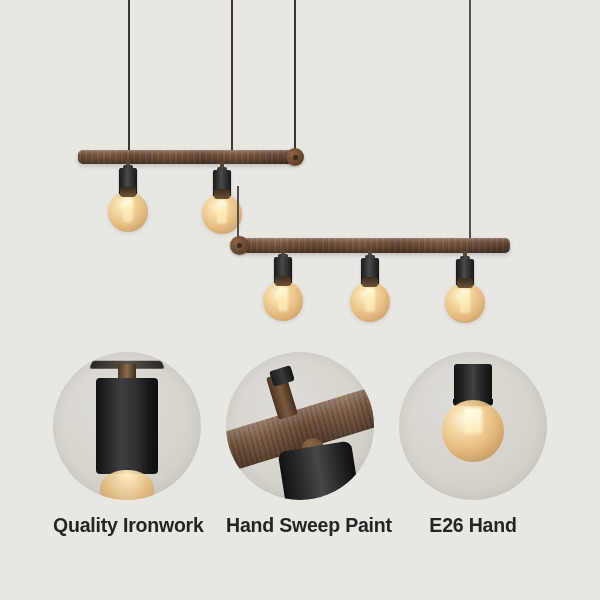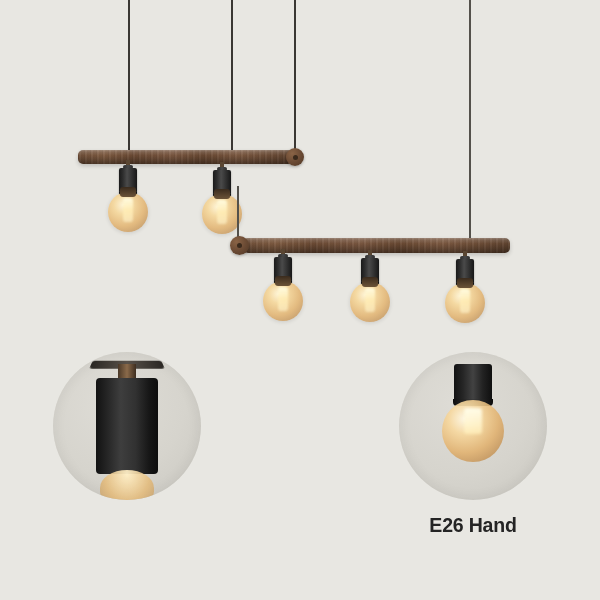--- a/index.html
+++ b/index.html
@@ -245,22 +245,33 @@
 
   <div class="features">
 
     <div class="feature" style="left:53px;">
       <div class="circle c1">
         <span class="cap"></span>
         <span class="neck"></span>
         <span class="body"></span>
         <span class="glow"></span>
       </div>
-    </div>
-
+      <div class="caption">Quality Ironwork</div>
+    </div>
+
+    <div class="feature" style="left:226px;">
+      <div class="circle c2">
+        <span class="wood"></span>
+        <span class="branch"></span>
+        <span class="tip"></span>
+        <span class="boss"></span>
+        <span class="sock"></span>
+      </div>
+      <div class="caption">Hand Sweep Paint</div>
+    </div>
 
     <div class="feature" style="left:399px;">
       <div class="circle c3">
         <span class="sock"></span>
         <span class="glass"></span>
         <span class="fil"></span>
       </div>
       <div class="caption">E26 Hand</div>
     </div>
 

